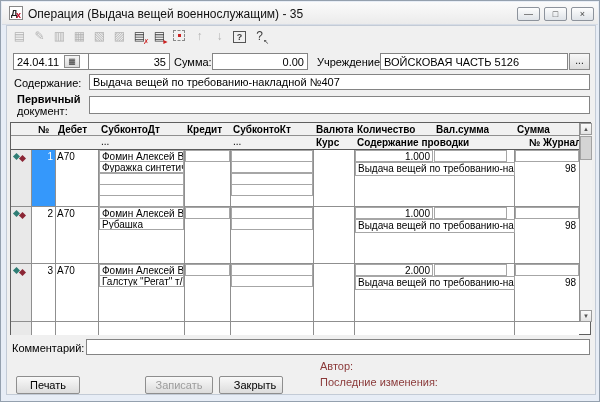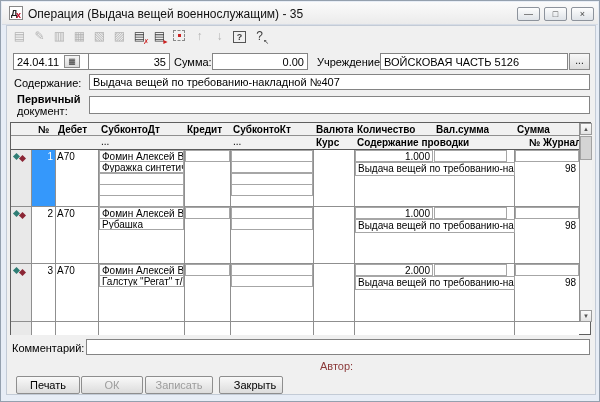--- a/index.html
+++ b/index.html
@@ -234,20 +234,20 @@
         <span class="varrow vup">▲</span>
         <span class="vthumb"></span>
         <span class="varrow vdn">▼</span>
       </div>
     </div>
 
     <span class="lbl" style="left:5px;top:316px;">Комментарий:</span>
     <input class="inp" style="left: 79px; top: 313px; width: 504px; height: 16px;" readonly="" value="">
 
     <span class="btn" style="left:9px;top:350px;width:64px;">Печать</span>
-    <span class="btn dis" style="left:74px;top:350px;width:62px;">ОК</span>
     <span class="btn dis" style="left:138px;top:350px;width:68px;">Записать</span>
     <span class="btn" style="left:212px;top:350px;width:64px;padding-left:8px;">Закрыть</span>
 
     <span class="meta" style="left:313px;top:334px;">Автор:</span>
+    <span class="meta" style="left:313px;top:350px;">Последние изменения:</span>
 
   </div>
 </div>
 
 </body></html>

